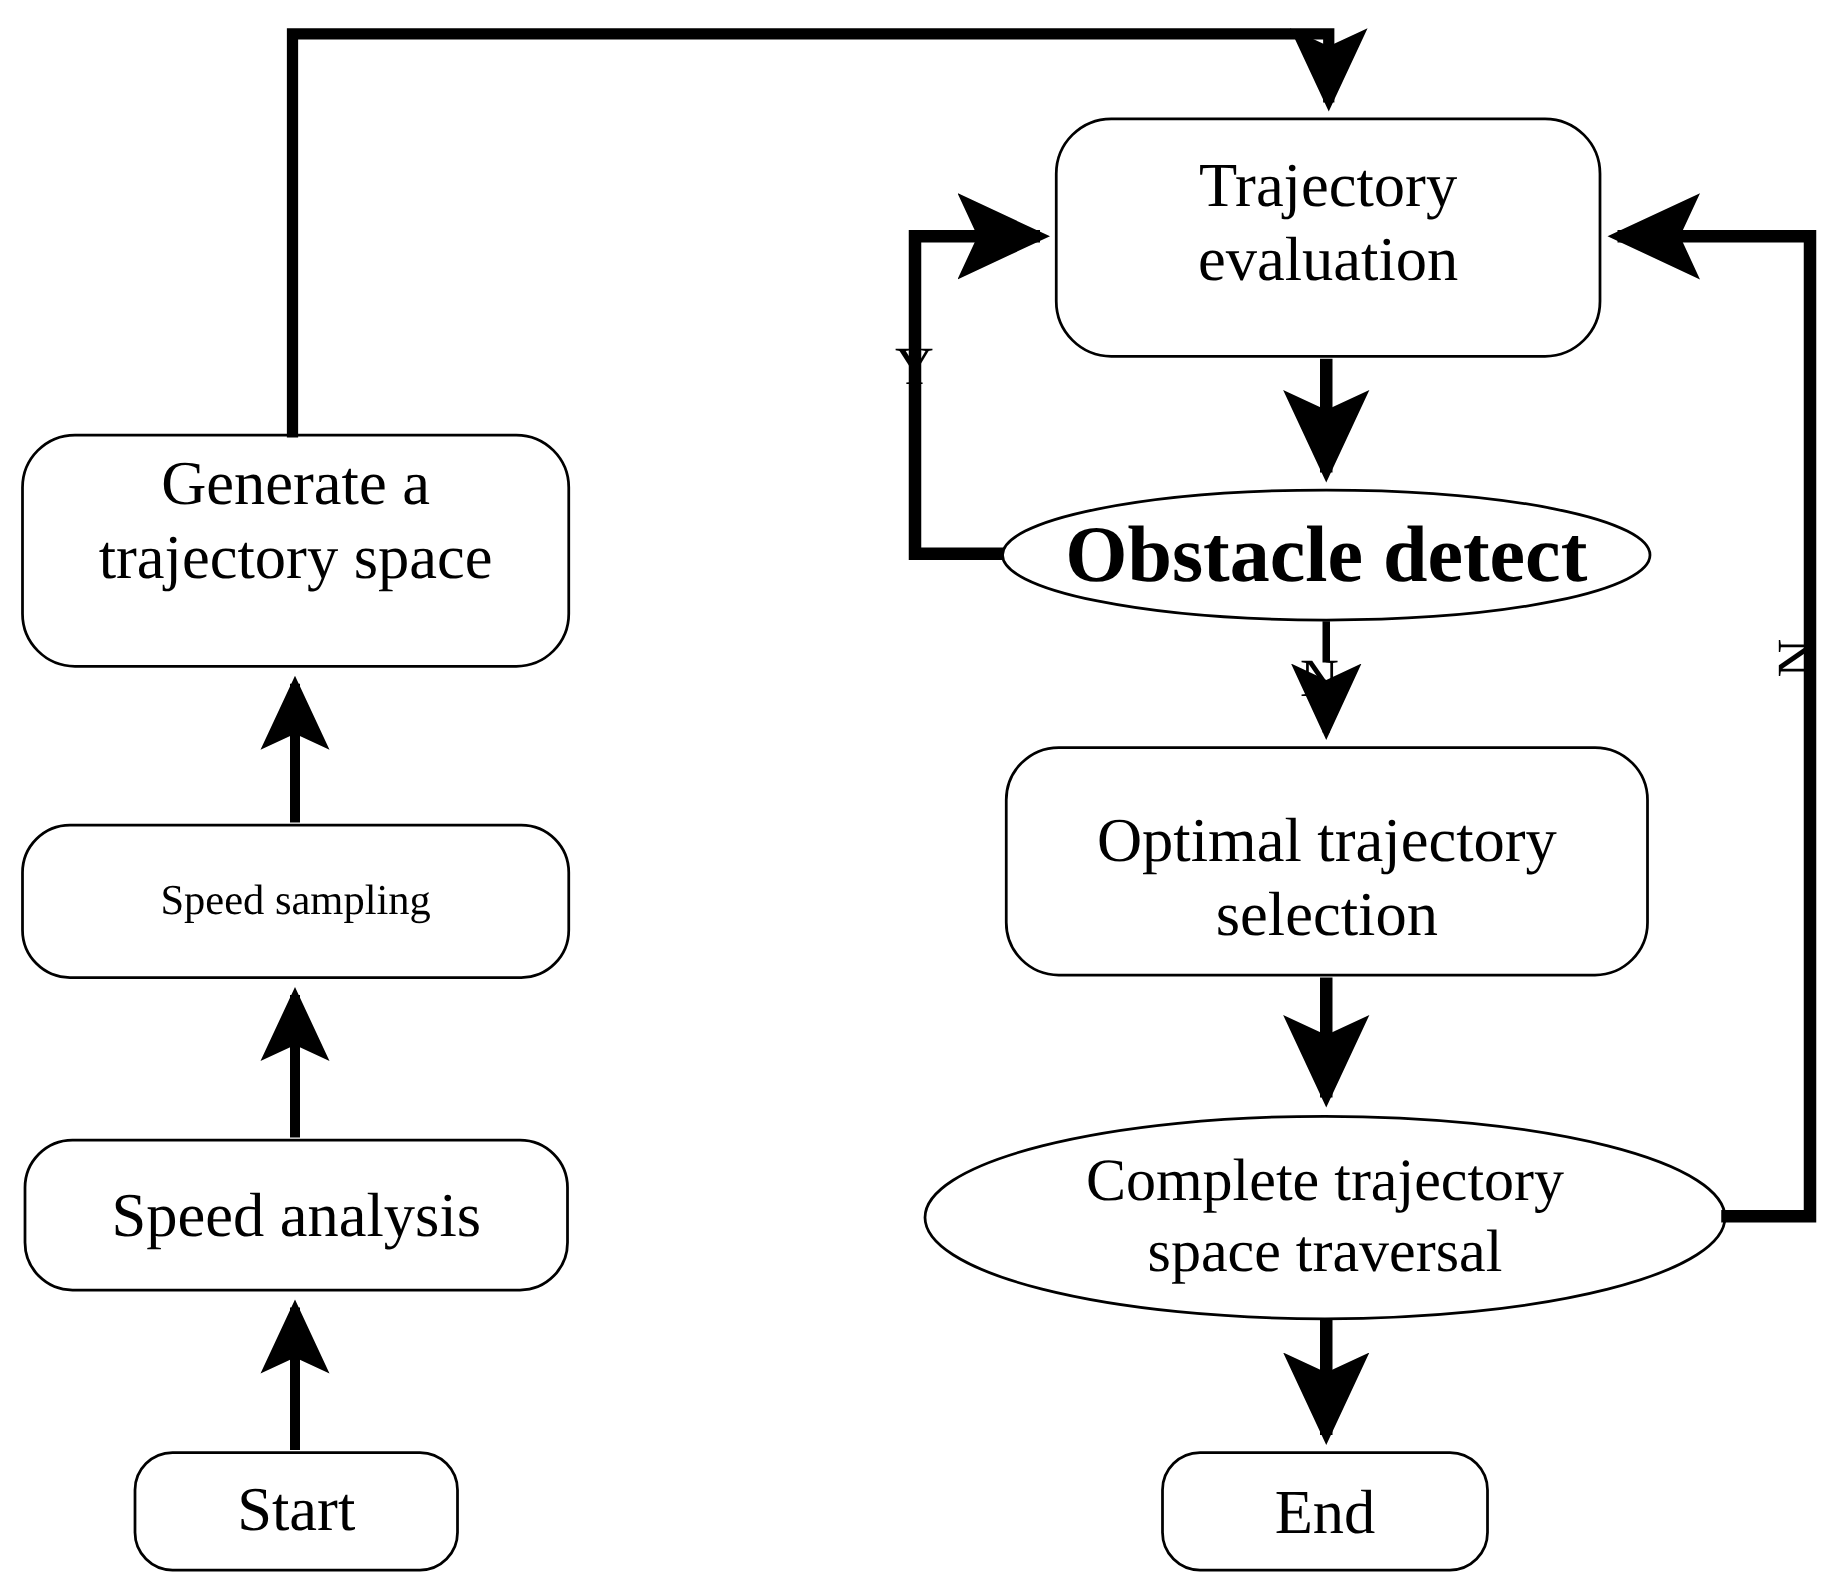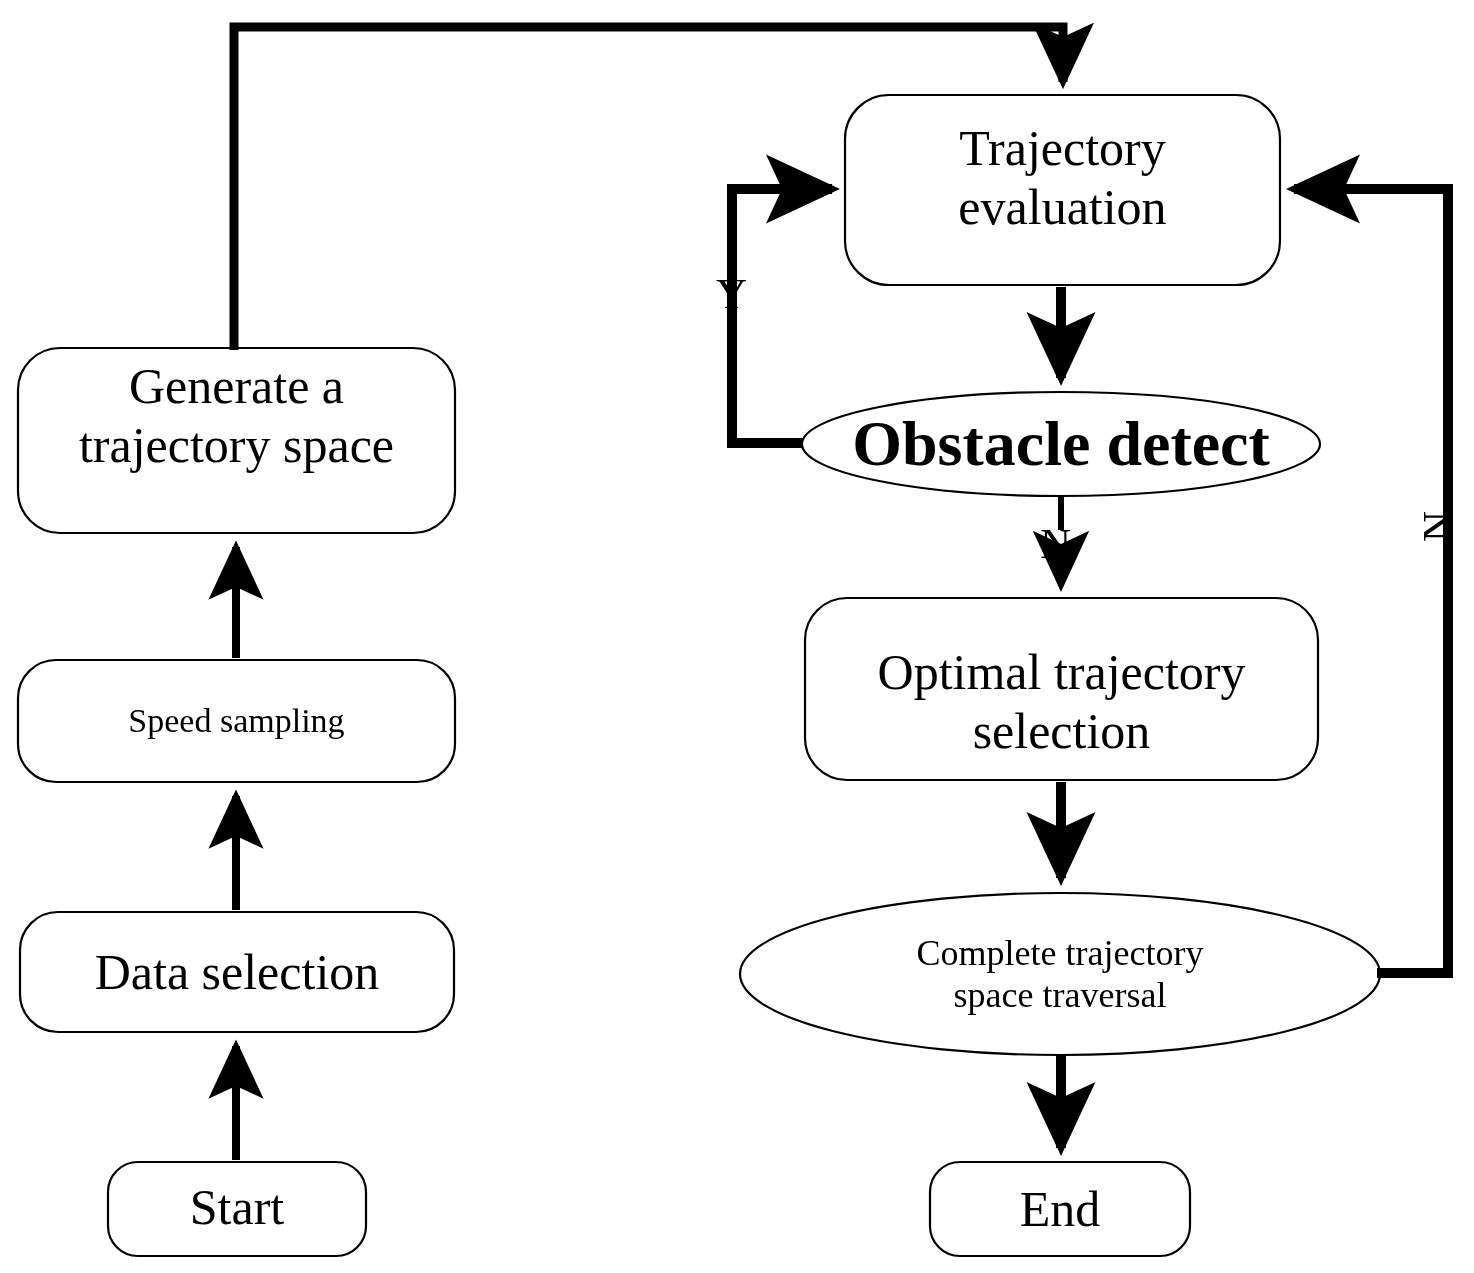--- a/index.html
+++ b/index.html
@@ -92,36 +92,36 @@
       <path d="M 1061,782 L 1061,878" stroke-width="10" marker-end="url(#ah)"></path>
 
       <path d="M 1377,973 L 1448,973 L 1448,189 L 1294,189" stroke-width="10" marker-end="url(#ah)"></path>
 
       <path d="M 1061,1055 L 1061,1148" stroke-width="10" marker-end="url(#ah)"></path>
     </g>
   </svg>
 
   <div class="node-label" style="left:108px; top:1162px; width:258px; height:90px; font-size:50px;">Start</div>
 
-  <div class="node-label" style="left:20px; top:912px; width:434px; height:120px; font-size:50px;">Data selection</div>
+  <div class="node-label" style="left:20px; top:912px; width:434px; height:120px; font-size:50px;">Speed analysis</div>
 
   <div class="node-label" style="left:18px; top:660px; width:437px; height:122px; font-size:34px;">Speed sampling</div>
 
   <div class="node-label" style="left:18px; top:348px; width:437px; height:135px; font-size:50px;">Generate a
 trajectory space</div>
 
   <div class="node-label" style="left:845px; top:95px; width:435px; height:165px; font-size:50px;">Trajectory
 evaluation</div>
 
   <div class="node-label" style="left:802px; top:392px; width:518px; height:104px; font-size:64px;font-weight:bold;">Obstacle detect</div>
 
   <div class="node-label" style="left:805px; top:598px; width:513px; height:208px; font-size:50px;">Optimal trajectory
 selection</div>
 
-  <div class="node-label" style="left:740px; top:893px; width:640px; height:162px; font-size:36px;">Complete trajectory
+  <div class="node-label" style="left:740px; top:893px; width:640px; height:162px; font-size:48px;">Complete trajectory
 space traversal</div>
 
   <div class="node-label" style="left:930px; top:1162px; width:260px; height:94px; font-size:50px;text-align:center;">End</div>
 
   <div class="edge-label" style="left:716px; top:272px;">Y</div>
 
   <div class="edge-label" style="left:1040px; top:522px;">N</div>
 
   <div class="edge-label rot" style="left:1422px; top:505px;">N</div>
 

